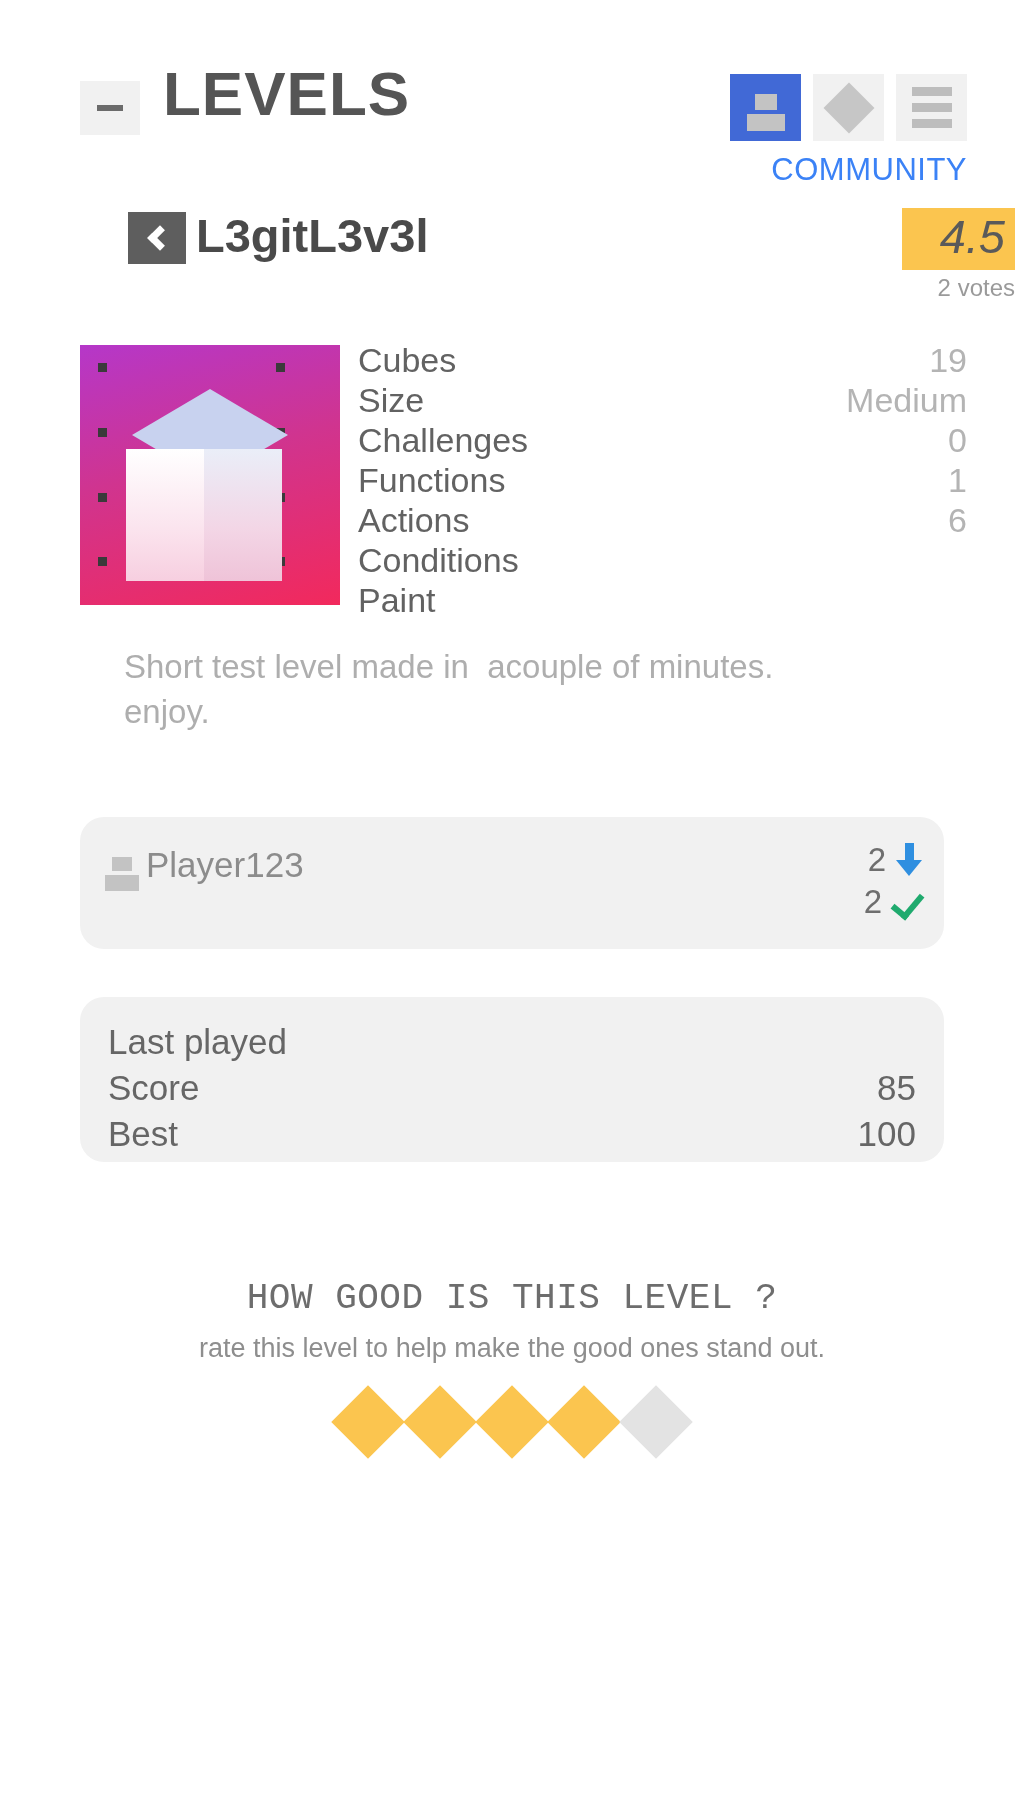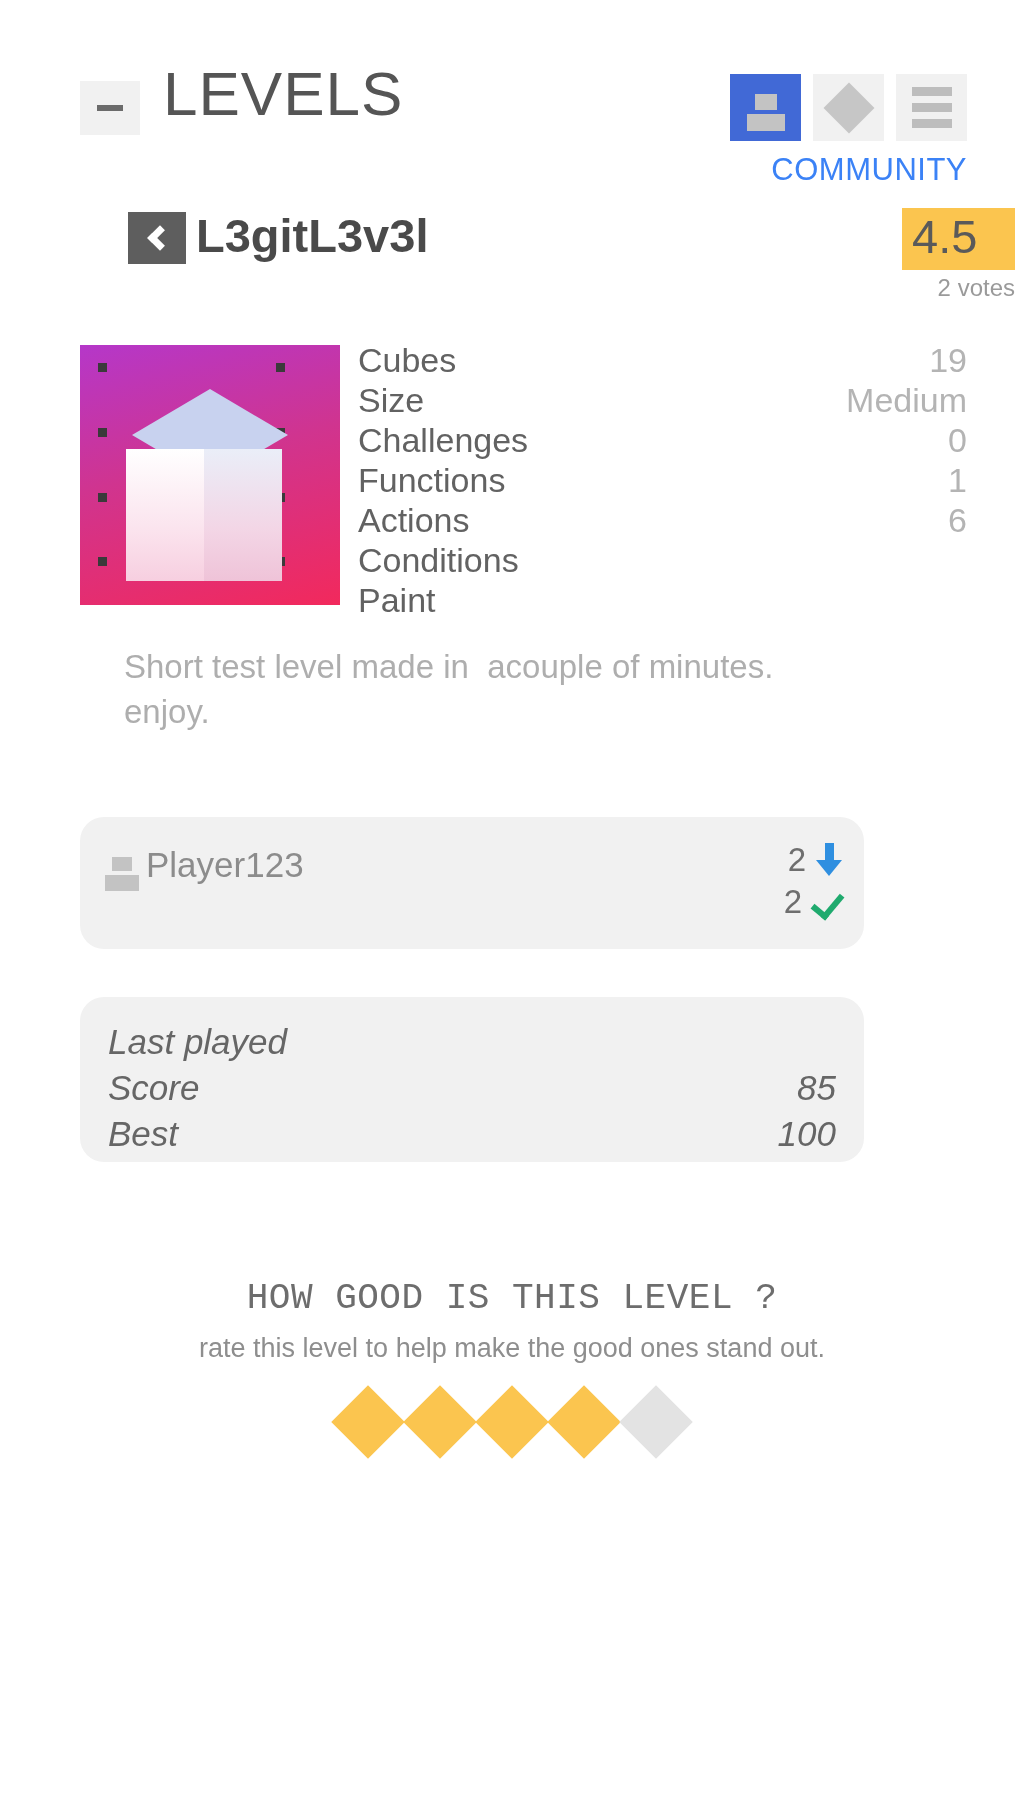--- a/index.html
+++ b/index.html
@@ -33,21 +33,21 @@
     display: flex; align-items: center; justify-content: center;
   }
   .minus-glyph {
     width: 26px; height: 6px;
     background: #6b6b6b;
   }
   .levels-title {
     position: absolute;
     left: 163px; top: 63px;
     font-size: 62px;
-    font-weight: normal;
+    font-weight: bold;
     color: #555555;
     letter-spacing: 1px;
     line-height: 1;
   }
   .header-btns {
     position: absolute;
     right: 57px; top: 74px;
     display: flex;
     gap: 12px;
   }
@@ -119,22 +119,23 @@
     font-size: 47px;
     font-weight: bold;
     color: #4a4a4a;
     line-height: 1.25;
   }
   .rating-badge {
     position: absolute;
     right: 57px; top: -4px;
     min-width: 113px;
     background: #fbc54f;
-    text-align: left;
+    text-align: right;
     padding: 2px 10px 6px;
+    font-style: italic;
   }
   .rating-value {
     font-size: 47px;
     color: #5a5a5a;
     line-height: 1.15;
   }
   .rating-votes {
     position: absolute;
     right: 57px; top: 62px;
     width: 160px;
@@ -216,21 +217,21 @@
     line-height: 1.35;
     color: #aeaeae;
     white-space: pre-wrap;
     margin-left: 44px;
   }
 
   
   .panel {
     position: absolute;
     left: 80px;
-    width: 784px;
+    width: 864px;
     background: #f1f1f1;
     border-radius: 24px;
   }
   .author-panel { top: 817px; height: 132px; }
   .author-user-icon {
     position: absolute;
     left: 25px; top: 40px;
     width: 34px; height: 34px;
   }
   .author-user-icon .uh {
@@ -283,21 +284,21 @@
     content: "";
     position: absolute;
     left: 6px; top: 1px;
     width: 13px; height: 24px;
     border-right: 6px solid #1faa6e;
     border-bottom: 6px solid #1faa6e;
     transform: rotate(40deg);
   }
 
   
-  .score-panel { top: 997px; height: 165px; padding: 22px 28px; font-style: italic; }
+  .score-panel { top: 997px; height: 165px; padding: 22px 28px; }
   .score-line {
     display: flex;
     justify-content: space-between;
     align-items: baseline;
     font-size: 35px;
     color: #666666;
     line-height: 1.32;
   }
   .score-value { color: #666666; }
 

